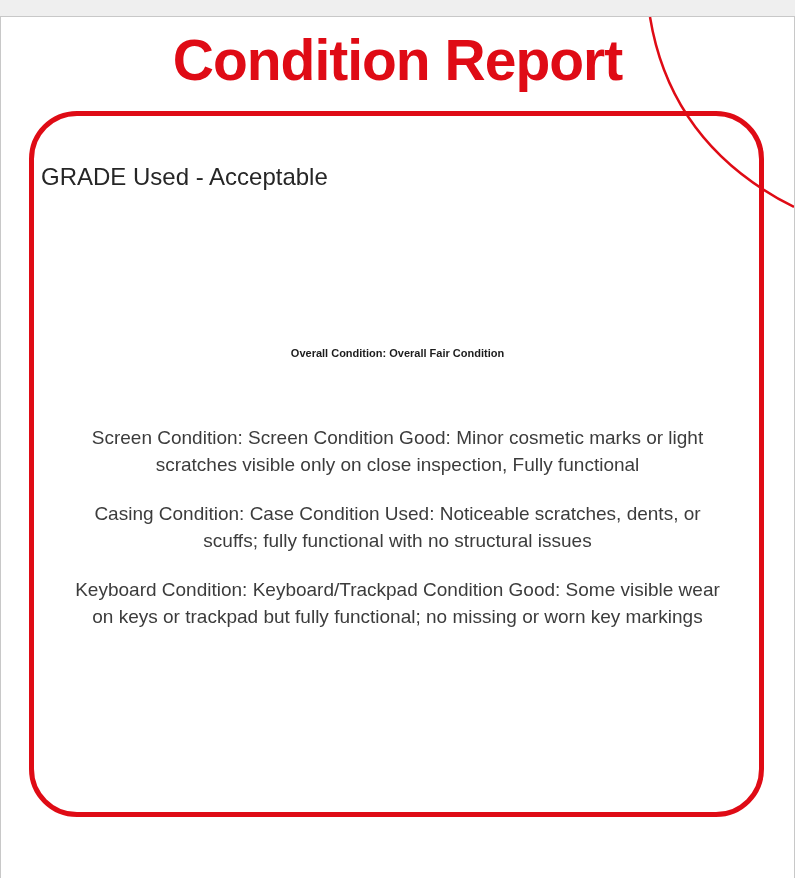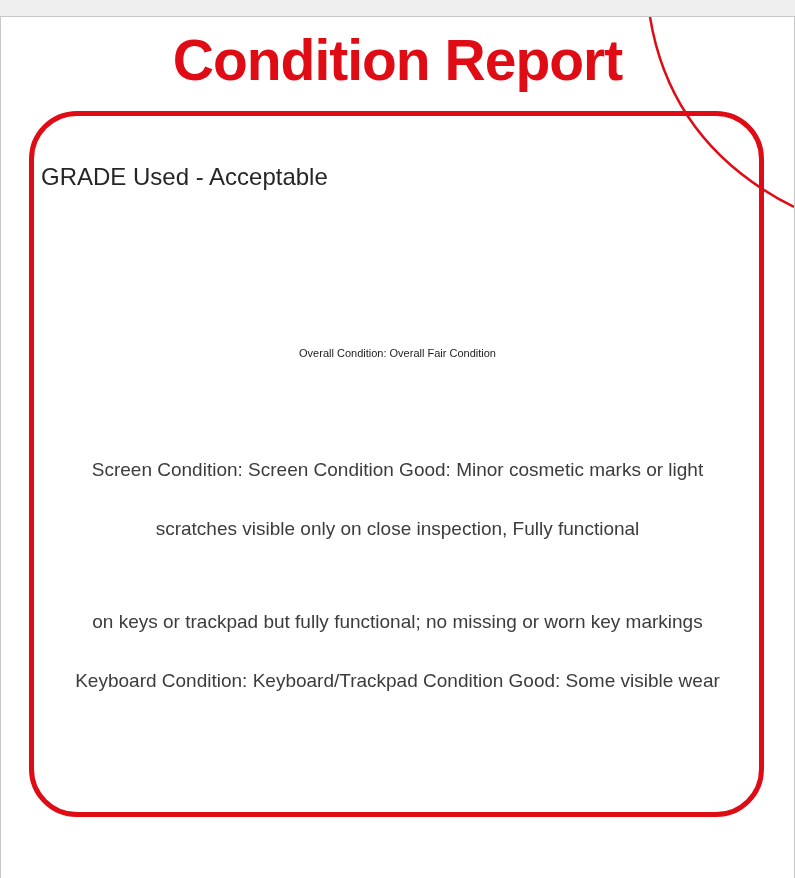--- a/index.html
+++ b/index.html
@@ -76,38 +76,37 @@
     z-index: 2;
   }
   .overall {
     position: absolute;
     top: 329px;
     left: 40px;
     right: 40px;
     text-align: center;
     font-size: 11px;
     line-height: 14px;
-    font-weight: 400;
+    font-weight: 700;
     color: #1c1c1c;
     z-index: 2;
   }
   .cond {
     position: absolute;
     left: 40px;
     right: 40px;
     text-align: center;
     font-size: 19px;
     line-height: 27px;
     color: #3c3c3c;
     z-index: 2;
   }
   .cond .line {
     display: block;
     white-space: nowrap;
-    margin-top: 32px;
   }
   .cond-screen   { top: 407px; }
   .cond-casing   { top: 483px; }
   .cond-keyboard { top: 559px; }
   .cond-battery  { top: 634px; }
 </style>
 </head>
 <body>
 
 <div class="page">
@@ -123,22 +122,26 @@
   <div class="grade">GRADE Used - Acceptable</div>
 
 
   <div class="overall">Overall Condition: Overall Fair Condition</div>
 
   <div class="cond cond-screen">
     <span class="line">Screen Condition: Screen Condition Good: Minor cosmetic marks or light</span>
     <span class="line">scratches visible only on close inspection, Fully functional</span>
   </div>
 
+  <div class="cond cond-casing">
+    <span class="line">Casing Condition: Case Condition Used: Noticeable scratches, dents, or</span>
+    <span class="line">scuffs; fully functional with no structural issues</span>
+  </div>
 
   <div class="cond cond-keyboard">
+    <span class="line">Keyboard Condition: Keyboard/Trackpad Condition Good: Some visible wear</span>
     <span class="line">on keys or trackpad but fully functional; no missing or worn key markings</span>
-    <span class="line">Keyboard Condition: Keyboard/Trackpad Condition Good: Some visible wear</span>
   </div>
 
   <div class="cond cond-battery">
   </div>
 
 </div>
 
 </body></html>

